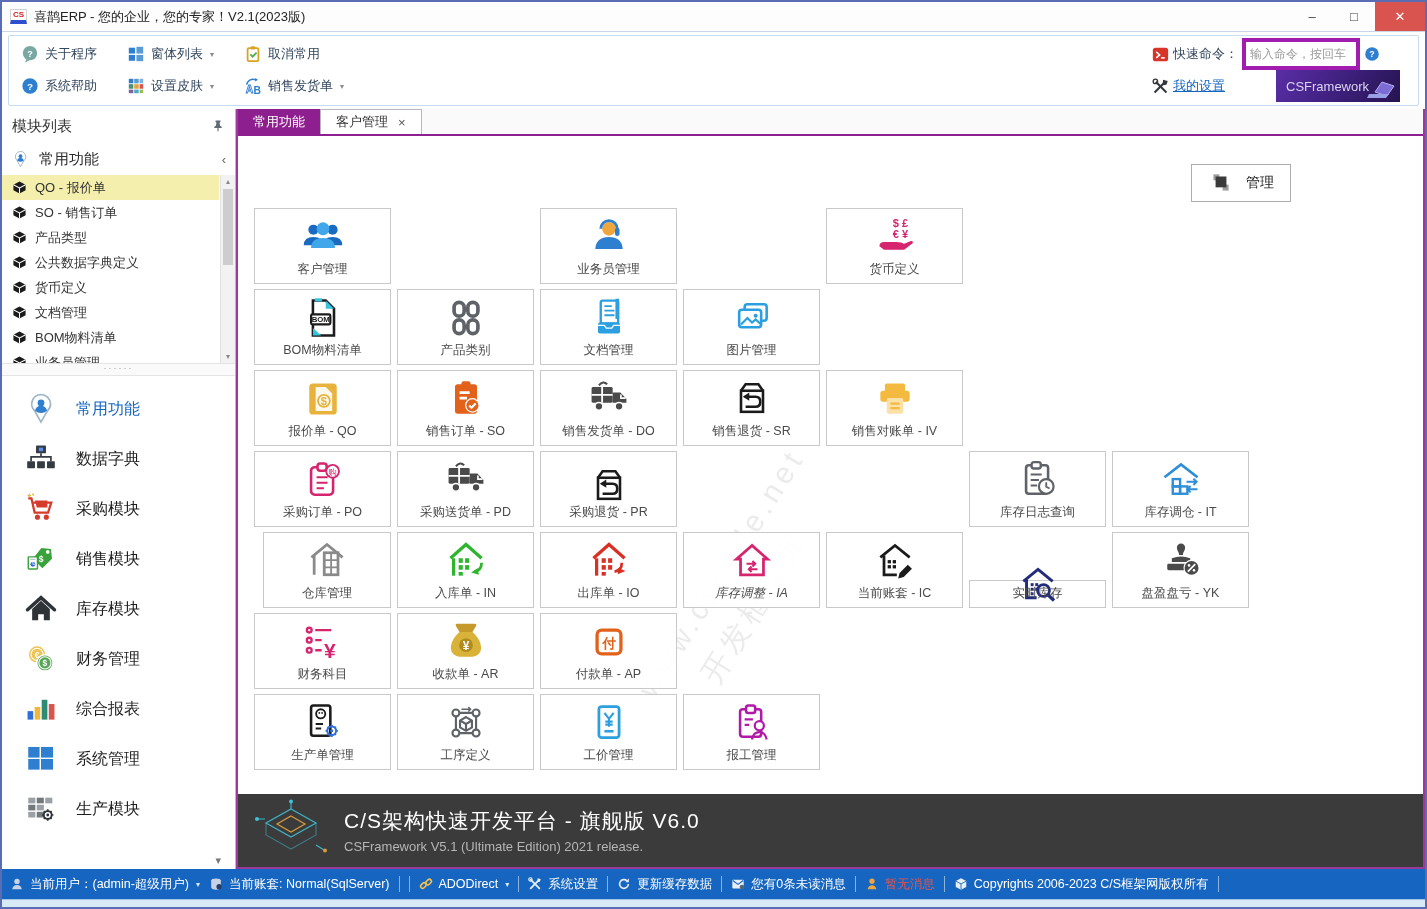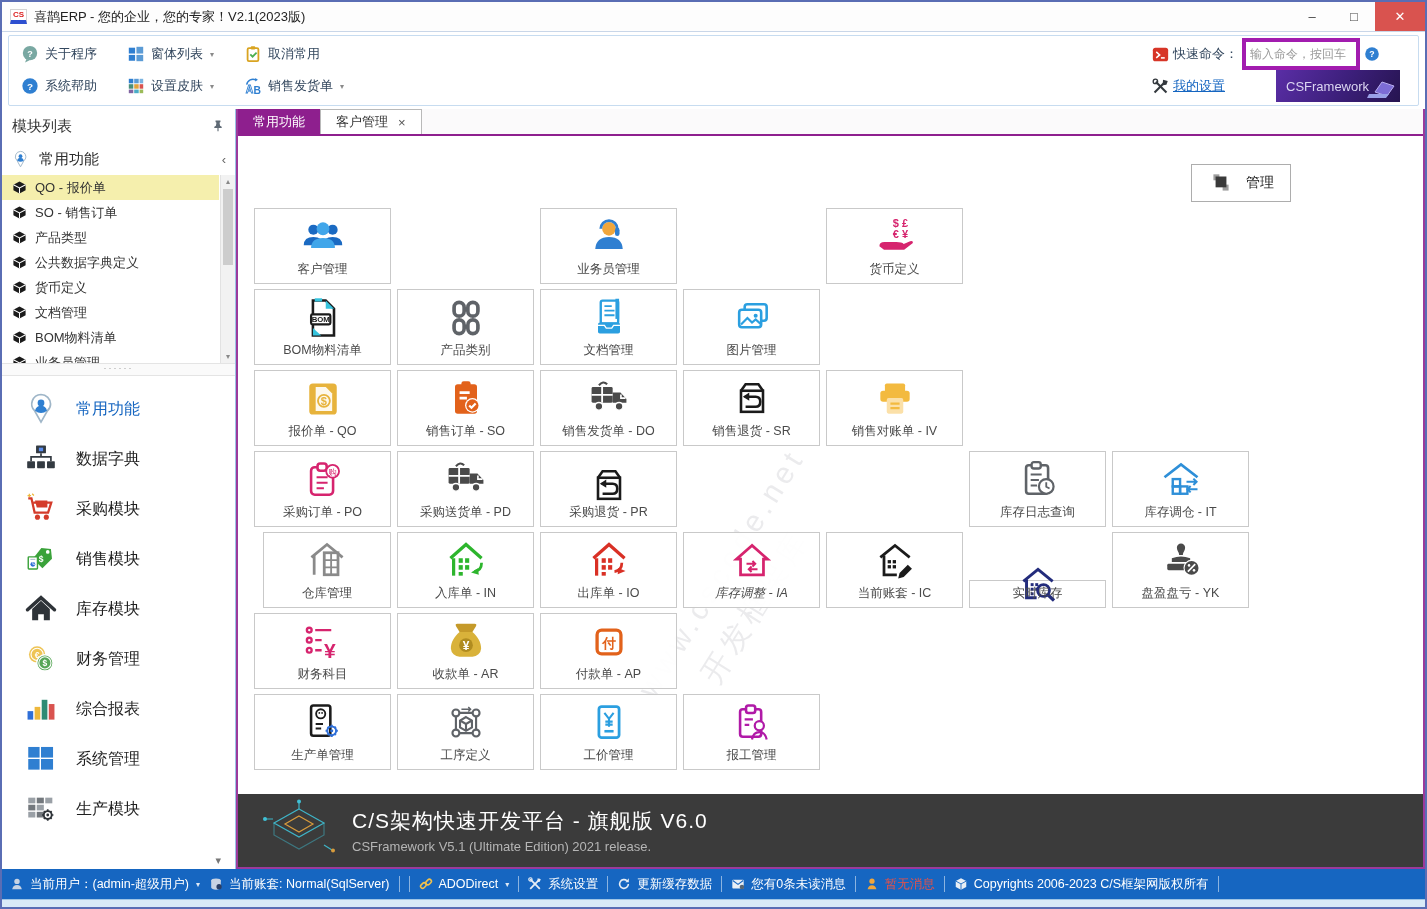--- a/index.html
+++ b/index.html
@@ -90,21 +90,21 @@
   .tile { border:1px solid #c9c9c9; background:rgba(255,255,255,.92); position:relative;
           display:flex; align-items:center; justify-content:center; cursor:default; }
   .tile-icon { margin-bottom:18px; display:flex; }
   .tile-label { position:absolute; bottom:5px; left:0; right:0; text-align:center;
                 font-size:12.5px; color:#4a4a4a; white-space:nowrap; }
   .watermark { position:absolute; color:rgba(110,110,125,.14); font-size:30px;
                letter-spacing:5px; transform:rotate(-58deg); white-space:nowrap; z-index:1; }
   .wm1 { left:340px; top:420px; }
   .wm2 { left:430px; top:450px; }
   .banner { position:absolute; bottom:0; left:0; right:0; height:73px; background:#3b3b3b;
-            display:flex; align-items:center; gap:12px; padding-left:20px; z-index:3; }
+            display:flex; align-items:center; gap:12px; padding-left:12px; z-index:3; }
   .banner-title { font-size:21px; color:#fff; letter-spacing:1px; }
   .banner-sub { font-size:13px; color:#b5b5b5; margin-top:4px; }
 
   
   .statusbar { height:30px; flex:0 0 30px; background:#1666c1; display:flex; align-items:center;
                color:#fff; font-size:12.5px; padding:0 8px; gap:9px; }
   .seg { display:flex; align-items:center; gap:6px; white-space:nowrap; cursor:default; }
   .sep { width:1px; height:16px; background:rgba(255,255,255,.5); }
   .seg .caret { color:#dfe9f5; }
   .bottomstrip { height:8px; flex:0 0 8px; background:#d9eaf7; border-top:1px solid #9fc4e5; }

